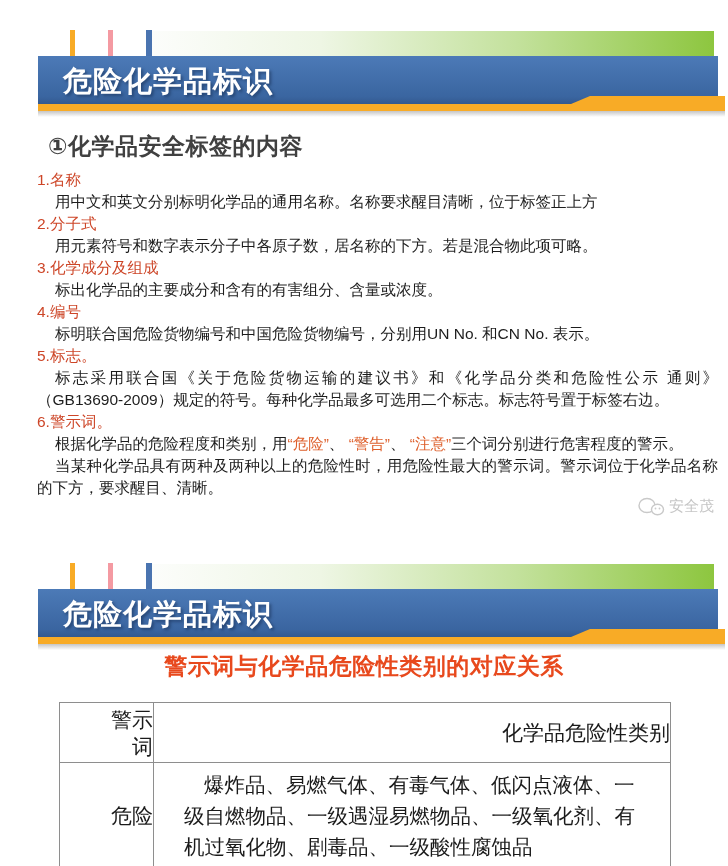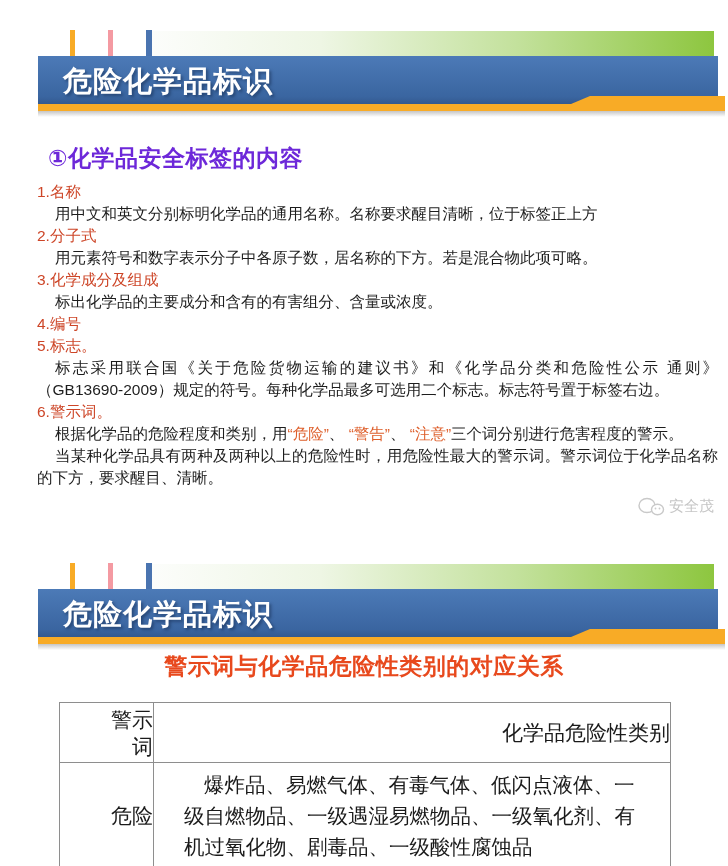--- a/index.html
+++ b/index.html
@@ -20,21 +20,21 @@
   .banner-title { position:absolute; left:25px; top:6px; font-size:29px; font-weight:700;
                   color:#ffffff; letter-spacing:1px; text-shadow:2px 2px 3px rgba(15,35,70,.5); }
   .orange-shape { position:absolute; left:30px; top:96px; width:687px; height:15px; background:#f8ab26;
                   -webkit-clip-path:polygon(0 8px,533px 8px,552px 0,100% 0,100% 15px,0 15px);
                   clip-path:polygon(0 8px,533px 8px,552px 0,100% 0,100% 15px,0 15px); }
   .header-shadow { position:absolute; left:30px; top:111px; width:687px; height:6px;
                    background:linear-gradient(180deg,rgba(110,110,110,.40),rgba(110,110,110,0)); }
 
   
   .content { position:absolute; left:37px; top:127px; width:681px; color:#1d1d1d; }
-  .content h2 { font-size:23px; font-weight:700; color:#6d28d9; margin:16px 0 7px 11px; letter-spacing:.5px; }
+  .content h2 { font-size:23px; font-weight:700; color:#404040; margin:4px 0 7px 11px; letter-spacing:.5px; }
   .item-label { display:block; font-size:15.5px; line-height:22px; color:#cd4527; }
   .item-body  { font-size:15.5px; line-height:22px; color:#1d1d1d;
                 text-indent:18px; text-align:justify; }
   .quote-word { color:#de5f2b; }
 
   .watermark { position:absolute; right:14px; top:497px; display:flex; align-items:flex-start;
                gap:4px; color:#c6c6c6; font-size:15px; }
 
   
   .section-title { position:absolute; left:0; top:651px; width:728px; text-align:center;
@@ -72,20 +72,21 @@
     <span class="item-label">1.名称</span>
     <p class="item-body">用中文和英文分别标明化学品的通用名称。名称要求醒目清晰，位于标签正上方</p>
 
     <span class="item-label">2.分子式</span>
     <p class="item-body">用元素符号和数字表示分子中各原子数，居名称的下方。若是混合物此项可略。</p>
 
     <span class="item-label">3.化学成分及组成</span>
     <p class="item-body">标出化学品的主要成分和含有的有害组分、含量或浓度。</p>
 
     <span class="item-label">4.编号</span>
+    <p class="item-body">标明联合国危险货物编号和中国危险货物编号，分别用UN No. 和CN No. 表示。</p>
 
     <span class="item-label">5.标志。</span>
     <p class="item-body">标志采用联合国《关于危险货物运输的建议书》和《化学品分类和危险性公示 通则》（GB13690-2009）规定的符号。每种化学品最多可选用二个标志。标志符号置于标签右边。</p>
 
     <span class="item-label">6.警示词。</span>
     <p class="item-body"><span>根据化学品的危险程度和类别，用</span><span class="quote-word">“危险”</span><span>、 </span><span class="quote-word">“警告”</span><span>、 </span><span class="quote-word">“注意”</span><span>三个词分别进行危害程度的警示。</span></p>
 
     <p class="item-body">当某种化学品具有两种及两种以上的危险性时，用危险性最大的警示词。警示词位于化学品名称的下方，要求醒目、清晰。</p>
   </div>
 

